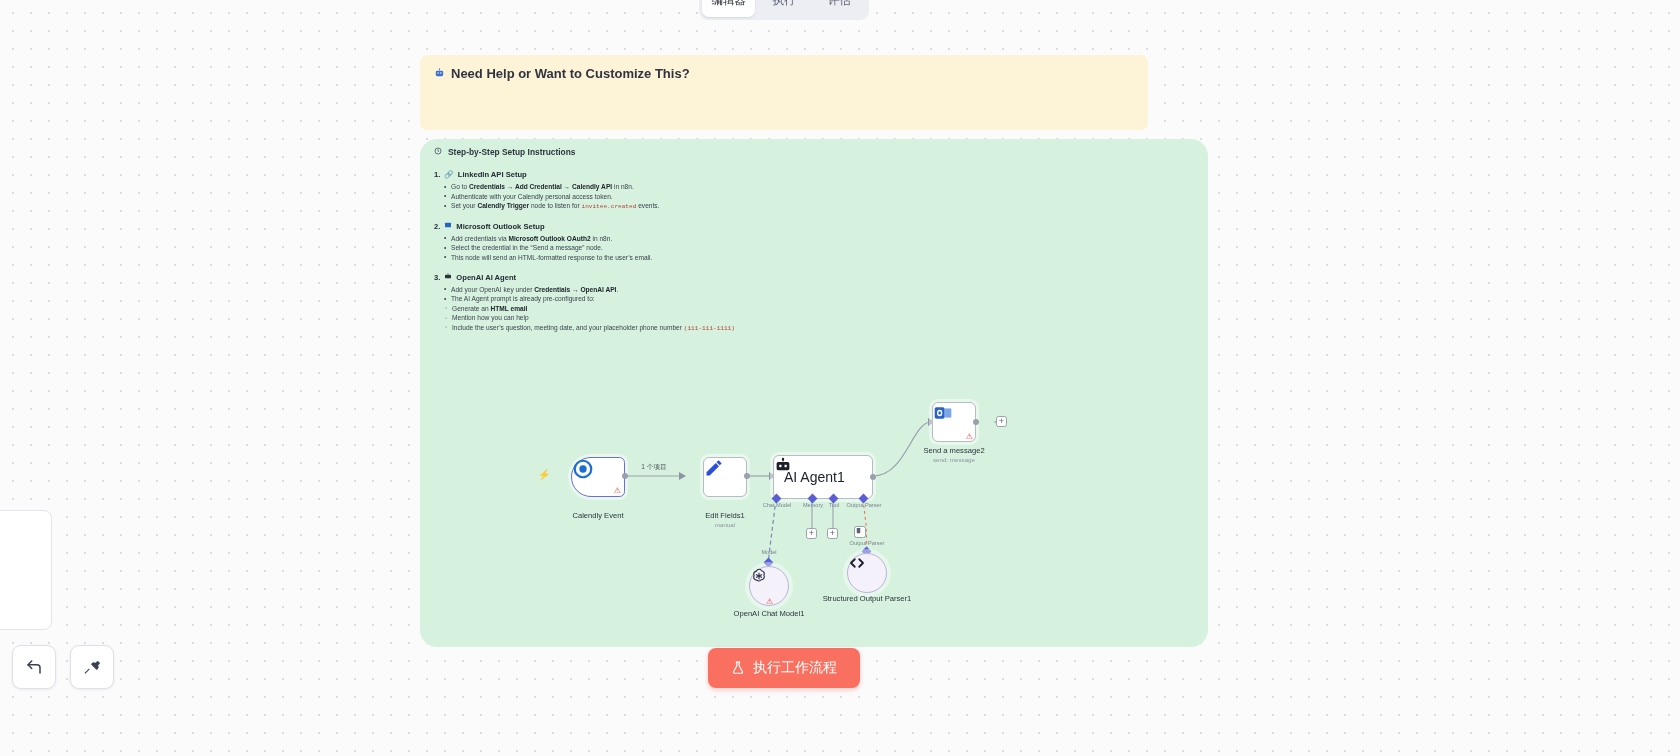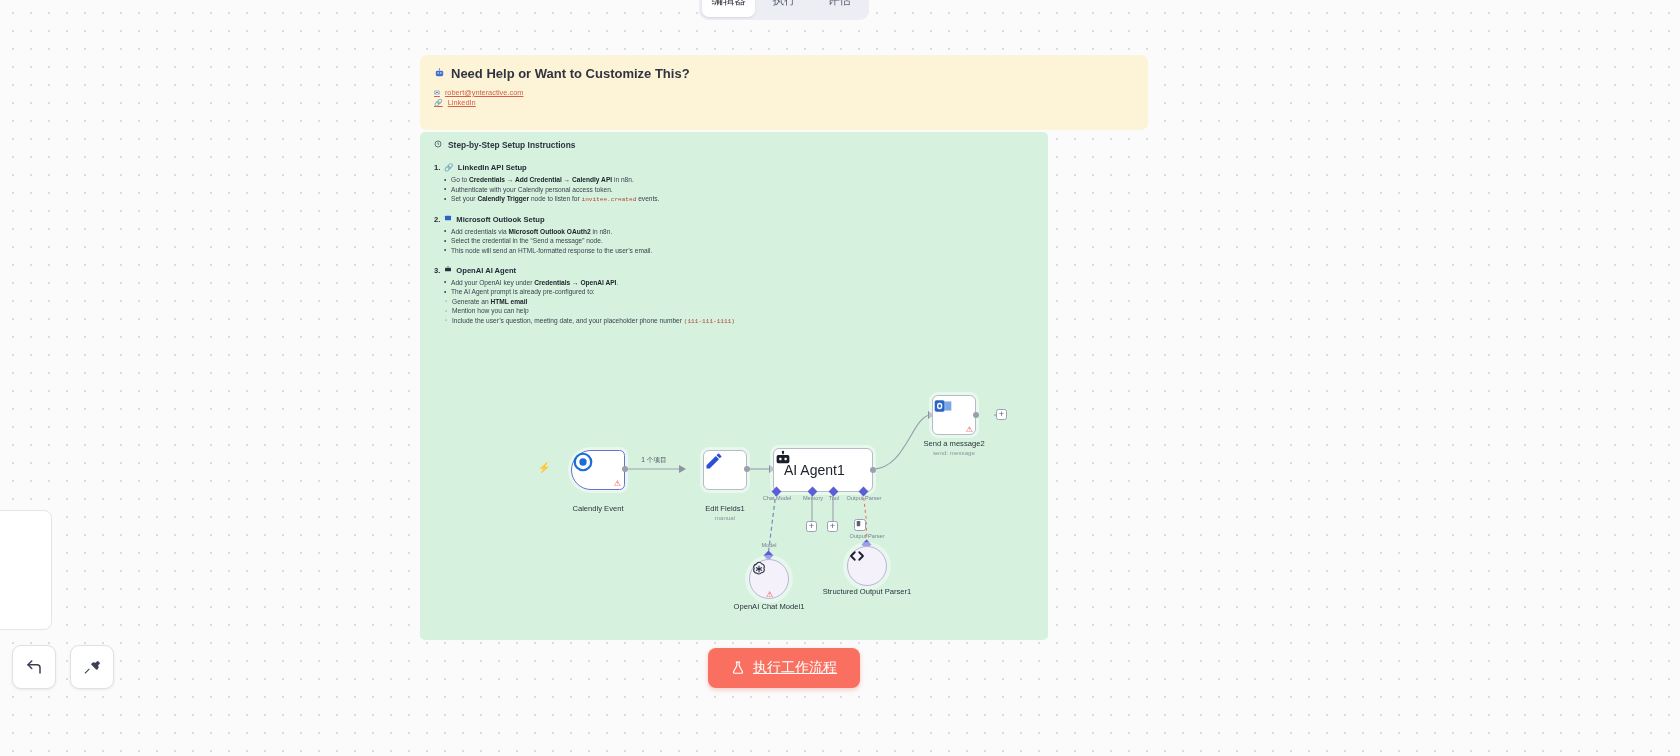--- a/index.html
+++ b/index.html
@@ -87,24 +87,24 @@
     display: flex; align-items: center; gap: 5px;
     font-size: 7.4px;
     color: #d4604a;
     line-height: 10px;
   }
   .help-link .ic { font-size: 7px; color: #3f6fd0; }
 
   
   .green-card {
     position: absolute;
-    left: 420px; top: 132px;
-    width: 628px; height: 508px;
+    left: 420px; top: 139px;
+    width: 788px; height: 508px;
     background: #d6f2de;
-    border-radius: 5px;
+    border-radius: 17px;
     overflow: hidden;
   }
   .gc-header {
     display: flex; align-items: center; gap: 6px;
     padding: 8px 14px 0 14px;
     font-size: 8.4px;
     font-weight: bold;
     color: #2f3440;
   }
   .gc-body { padding: 13px 14px 0 14px; }
@@ -246,21 +246,20 @@
     position: absolute;
     left: 708px; top: 648px;
     width: 152px; height: 40px;
     background: #fa7060;
     border-radius: 8px;
     display: flex; align-items: center; justify-content: center;
     gap: 8px;
     color: #ffffff;
     font-size: 14px;
     box-shadow: 0 2px 5px rgba(250,112,96,.35);
-    text-decoration: underline;
   }
 </style>
 </head>
 <body>
 
 <div class="top-tabs">
   <div class="top-tab active">编辑器</div>
   <div class="top-tab">执行</div>
   <div class="top-tab">评估</div>
 </div>
@@ -285,30 +284,20 @@
   <div class="help-title">
     <span>
       <svg width="11" height="11" viewBox="0 0 24 24" fill="#3f6fd0">
         <rect x="4" y="8" width="16" height="12" rx="3"></rect>
         <rect x="11" y="3" width="2" height="4"></rect>
         <circle cx="9" cy="13" r="1.6" fill="#fff"></circle>
         <circle cx="15" cy="13" r="1.6" fill="#fff"></circle>
       </svg>
     </span>
     <span>Need Help or Want to Customize This?</span>
-  </div>
-  <div class="help-links">
-    <a class="help-link" href="#">
-      <span class="ic">✉</span>
-      <span>robert@ynteractive.com</span>
-    </a>
-    <a class="help-link" href="#">
-      <span class="ic">🔗</span>
-      <span>LinkedIn</span>
-    </a>
   </div>
 </div>
 
 <div class="green-card">
   <div class="gc-header">
     <span>
       <svg width="8" height="8" viewBox="0 0 24 24" fill="none" stroke="#4a505e" stroke-width="2.4">
         <circle cx="12" cy="12" r="9"></circle>
           <path d="M12 7v5l3 2"></path>
       </svg>

